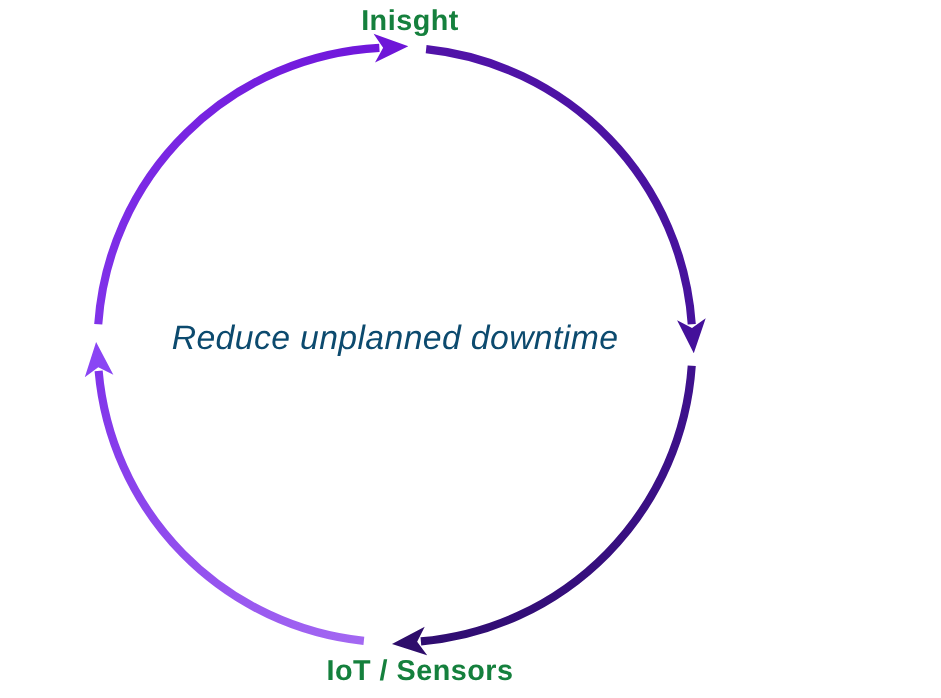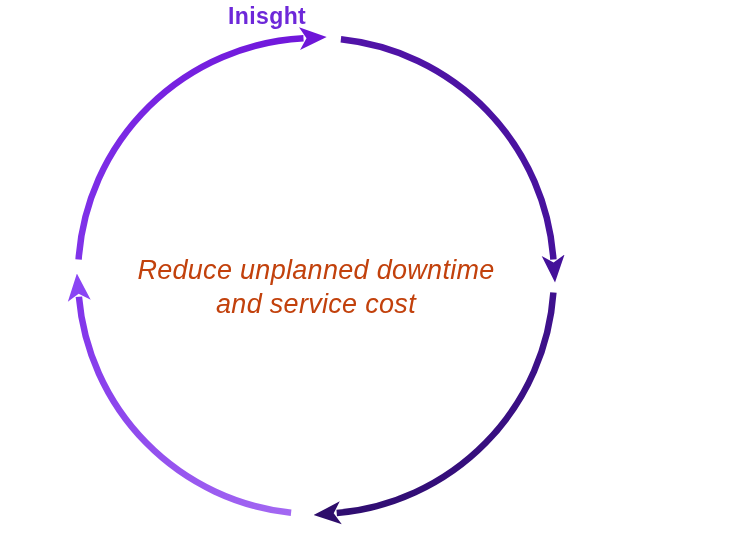--- a/index.html
+++ b/index.html
@@ -6,36 +6,37 @@
   .stage{
     position:relative;
     width:753px;height:558px;
     background:#ffffff;
     overflow:hidden;
     font-family:"Liberation Sans", sans-serif;
   }
   .cycle-svg{position:absolute;left:0;top:0;}
   .node-label{
     position:absolute;
-    color:#6d28d9;
+    color:#15803d;
     font-weight:800;
     font-size:23px;
     letter-spacing:0.4px;
+    text-align:center;
     line-height:30px;
     white-space:nowrap;
   }
   .label-top{left:228px;top:1px;width:200px;}
   .label-right{right:0px;top:248px;width:172px;white-space:normal;line-height:31px;}
   .label-bottom{left:236px;top:521px;width:200px;}
   .label-left{left:0px;top:259px;width:70px;}
   .center-caption{
     position:absolute;
     left:96px;top:253px;width:440px;
     text-align:center;
-    color:#c2410c;
+    color:#0c4a6e;
     font-style:italic;
     font-weight:300;
     font-size:27px;
     line-height:34px;
     letter-spacing:0.3px;
   }
 </style>
 </head>
 <body>
 
@@ -76,20 +77,20 @@
 
     <path d="M 78.6 259.4 A 238 238 0 0 1 303.5 38.3" fill="none" stroke="url(#gradA)" stroke-width="6.5" marker-end="url(#arrowTop)"></path>
     <path d="M 340.9 39.3 A 238 238 0 0 1 553.4 259.4" fill="none" stroke="url(#gradB)" stroke-width="6.5" marker-end="url(#arrowRight)"></path>
     <path d="M 553.4 292.6 A 238 238 0 0 1 336.7 513.1" fill="none" stroke="url(#gradC)" stroke-width="6.5" marker-end="url(#arrowBottom)"></path>
     <path d="M 291.1 512.7 A 238 238 0 0 1 78.9 296.7" fill="none" stroke="url(#gradD)" stroke-width="6.5" marker-end="url(#arrowLeft)"></path>
   </svg>
 
   <div class="node-label label-top">Inisght</div>
 
 
+  <div class="node-label label-bottom">IoT / Sensors</div>
 
 
   <div class="center-caption">
     <div>Reduce unplanned downtime</div>
-    <div>and service cost</div>
   </div>
 
 </div>
 
 </body></html>

